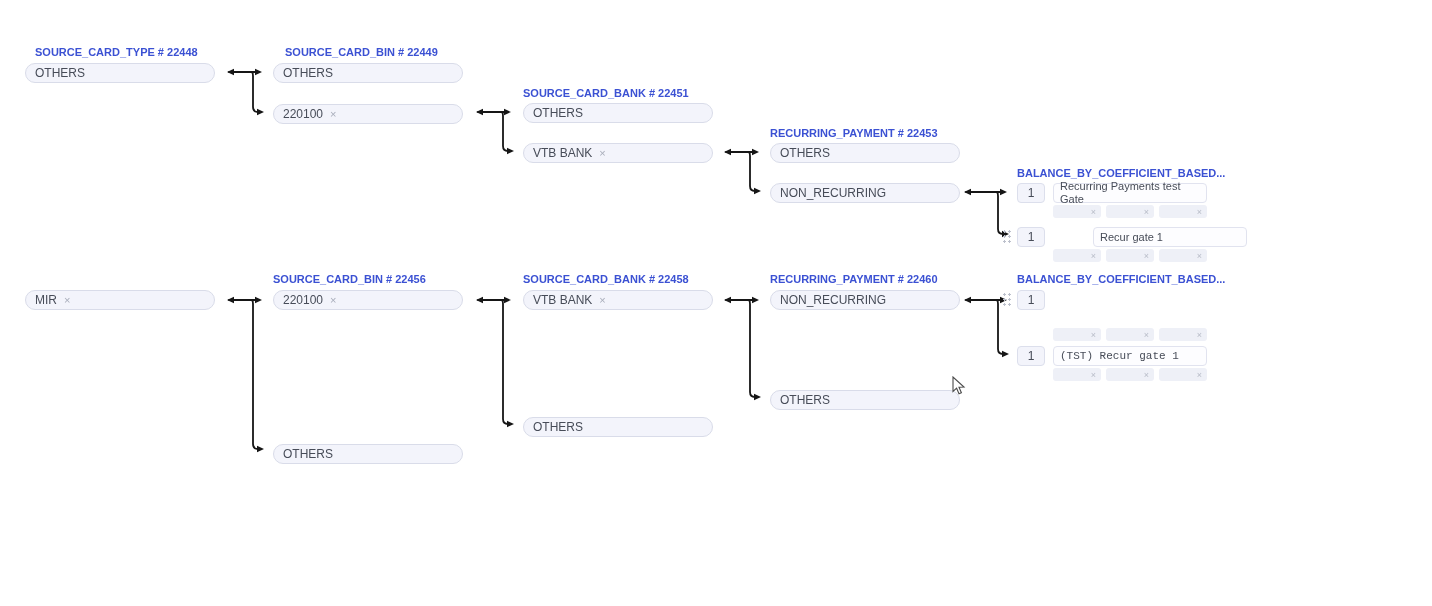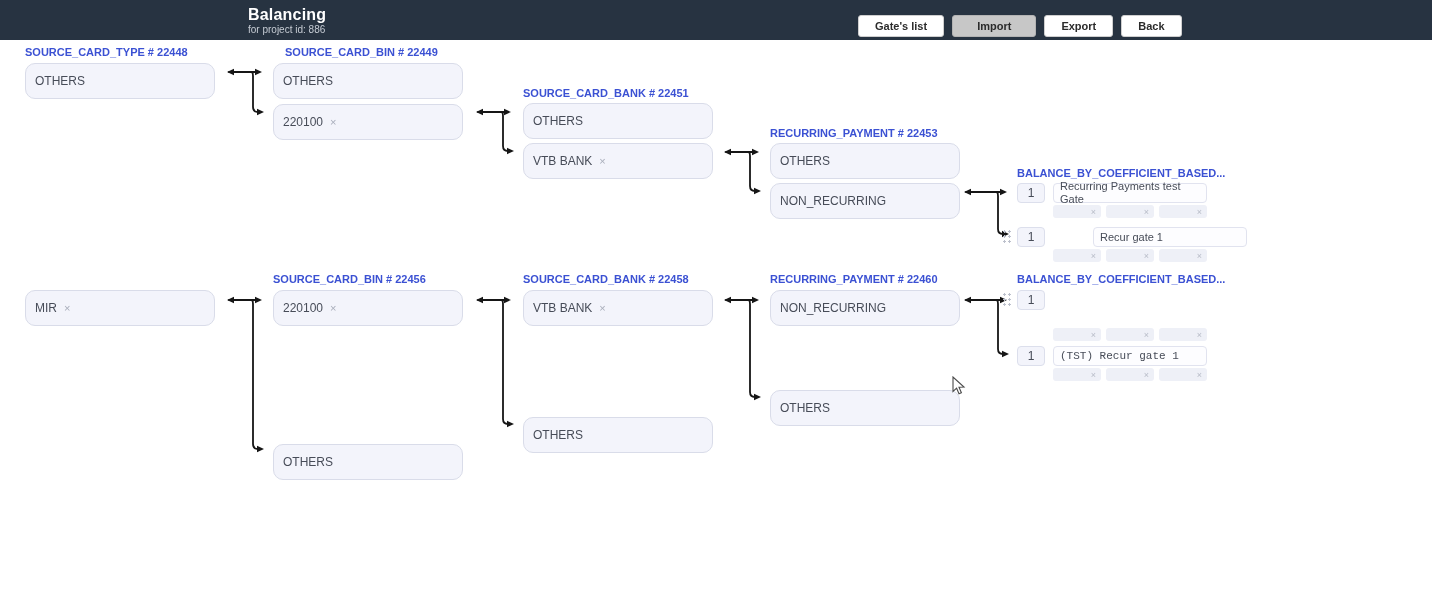--- a/index.html
+++ b/index.html
@@ -21,21 +21,21 @@
   }
   .hbtn.active { background:#c7c7c7; border-color:#b3b3b3; padding:4px 24px; }
 
   
   .field-label {
     position:absolute; color:#3b51d3; font-size:11px; font-weight:bold; white-space:nowrap;
   }
 
   
   .vbox {
-    position:absolute; width:190px; height:36px; background:#f3f4fb;
+    position:absolute; width:190px; height:20px; background:#f3f4fb;
     border:1px solid #d9dce9; border-radius:10px; display:flex; align-items:center;
     padding:0 9px; font-size:12px; color:#474c58; white-space:nowrap; cursor:pointer;
   }
   .vbox .tag-x { margin-left:7px; color:#a8adba; font-size:11px; cursor:pointer; }
 
   
   .coeff {
     position:absolute; width:28px; height:20px; background:#f3f4fb;
     border:1px solid #dcdfec; border-radius:4px; font-size:12px; color:#474c58;
     display:flex; align-items:center; justify-content:center; cursor:text;
@@ -57,30 +57,20 @@
   }
 
   .connector-svg { position:absolute; left:0; top:0; pointer-events:none; }
   .cursor-svg { position:absolute; pointer-events:none; }
 </style>
 </head>
 <body>
 
 <div class="canvas">
 
-  <div class="topbar">
-    <div class="topbar-title">Balancing</div>
-    <div class="topbar-sub">for project id: 886</div>
-    <div class="btn-row">
-      <button class="hbtn">Gate's list</button>
-      <button class="hbtn active">Import</button>
-      <button class="hbtn">Export</button>
-      <button class="hbtn">Back</button>
-    </div>
-  </div>
 
   <svg class="connector-svg" width="1432" height="606">
     <g stroke="#161616" stroke-width="1.8" fill="none" stroke-linecap="round">
 
       <path d="M229,72 L258,72"></path> 
         <path d="M252,72 Q253,73 253,76 L253,107 Q253,112 258,112 L261,112"></path>
       <path d="M478,112 L507,112"></path> 
         <path d="M502,112 Q503,113 503,116 L503,146 Q503,151 508,151 L511,151"></path>
       <path d="M726,152 L755,152"></path> 
         <path d="M749,152 Q750,153 750,156 L750,186 Q750,191 755,191 L758,191"></path>
@@ -119,21 +109,21 @@
         <polygon points="264,449 257,445.8 257,452.2"></polygon>
       <polygon points="511,300 504,296.8 504,303.2"></polygon>
         <polygon points="514,424 507,420.8 507,427.2"></polygon>
       <polygon points="759,300 752,296.8 752,303.2"></polygon>
         <polygon points="761,397 754,393.8 754,400.2"></polygon>
       <polygon points="1007,300 1000,296.8 1000,303.2"></polygon>
         <polygon points="1009,354 1002,350.8 1002,357.2"></polygon>
     </g>
   </svg>
 
-  <div class="field-label" style="left:25px;top:46px;">SOURCE_CARD_TYPE # 22448</div>
+  <div class="field-label" style="left:35px;top:46px;">SOURCE_CARD_TYPE # 22448</div>
   <div class="field-label" style="left:285px;top:46px;">SOURCE_CARD_BIN # 22449</div>
   <div class="field-label" style="left:523px;top:87px;">SOURCE_CARD_BANK # 22451</div>
   <div class="field-label" style="left:770px;top:127px;">RECURRING_PAYMENT # 22453</div>
   <div class="field-label" style="left:1017px;top:167px;">BALANCE_BY_COEFFICIENT_BASED...</div>
   <div class="field-label" style="left:273px;top:273px;">SOURCE_CARD_BIN # 22456</div>
   <div class="field-label" style="left:523px;top:273px;">SOURCE_CARD_BANK # 22458</div>
   <div class="field-label" style="left:770px;top:273px;">RECURRING_PAYMENT # 22460</div>
   <div class="field-label" style="left:1017px;top:273px;">BALANCE_BY_COEFFICIENT_BASED...</div>
 
   <div class="vbox" style="left:25px;top:63px;">

